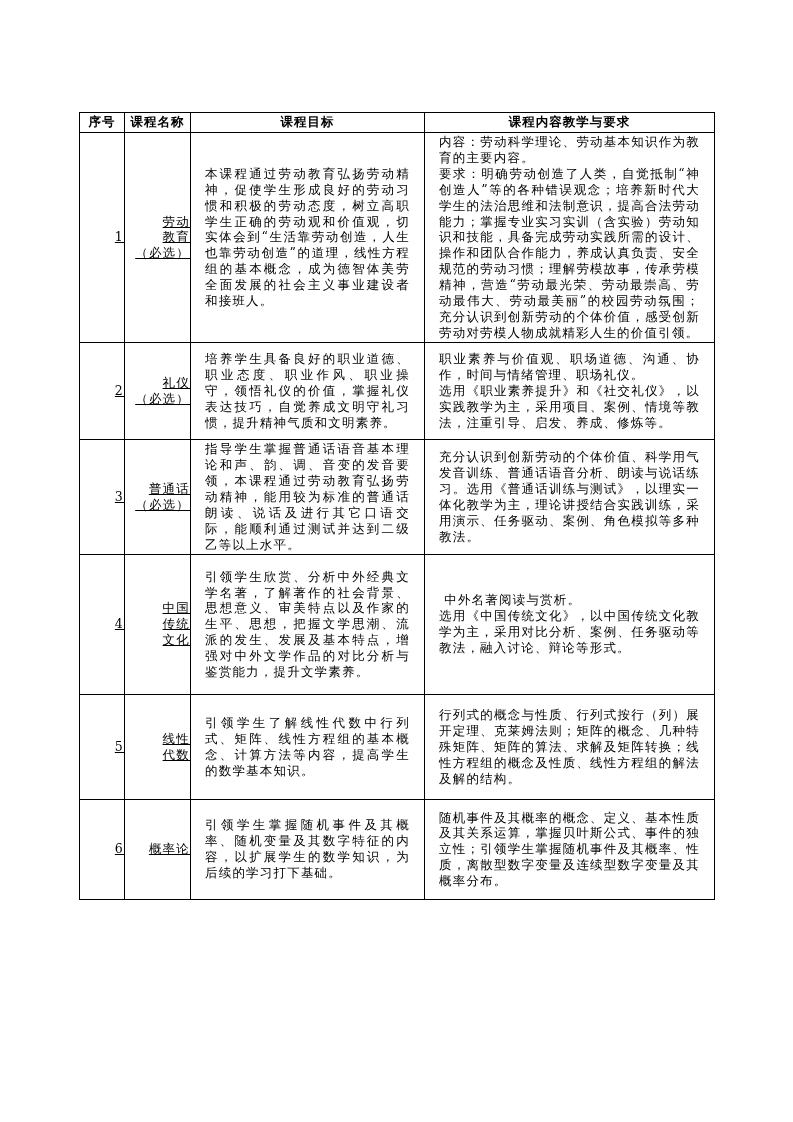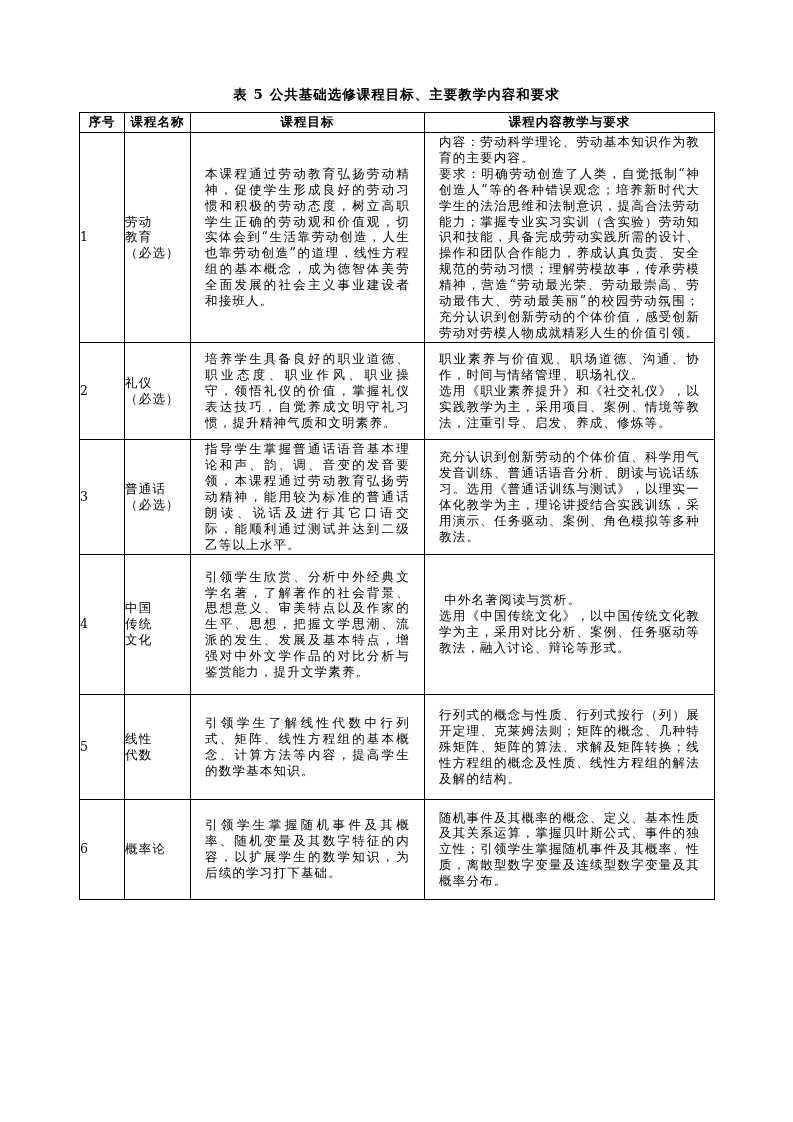--- a/index.html
+++ b/index.html
@@ -40,40 +40,39 @@
   .course-table th {
     font-weight: bold;
     height: 19px;
     text-align: center;
     letter-spacing: 1px;
   }
   .course-table td {
     line-height: 15.9px;
     letter-spacing: 1.2px;
   }
-  td.c-no, td.c-name { text-align: left; }
+  td.c-no, td.c-name { text-align: right; text-decoration: underline; }
   td.c-name { white-space: pre-line; }
   td.c-goal, td.c-content {
     text-align: justify;
     padding: 1px 14px;
     white-space: pre-wrap;
   }
   tr.r1 { height: 207px; }
   tr.r2 { height: 97px; }
   tr.r3 { height: 115px; }
   tr.r4 { height: 140px; }
   tr.r5 { height: 105px; }
   tr.r6 { height: 100px; }
 </style>
 </head>
 <body>
 
 <div class="page">
 
-  <div class="doc-title">表 5  公共基础选修课程目标、主要教学内容和要求</div>
 
   <table class="course-table">
     <colgroup>
       <col style="width:45px">
       <col style="width:66px">
       <col style="width:234px">
       <col style="width:290px">
     </colgroup>
     <thead>
       <tr>

